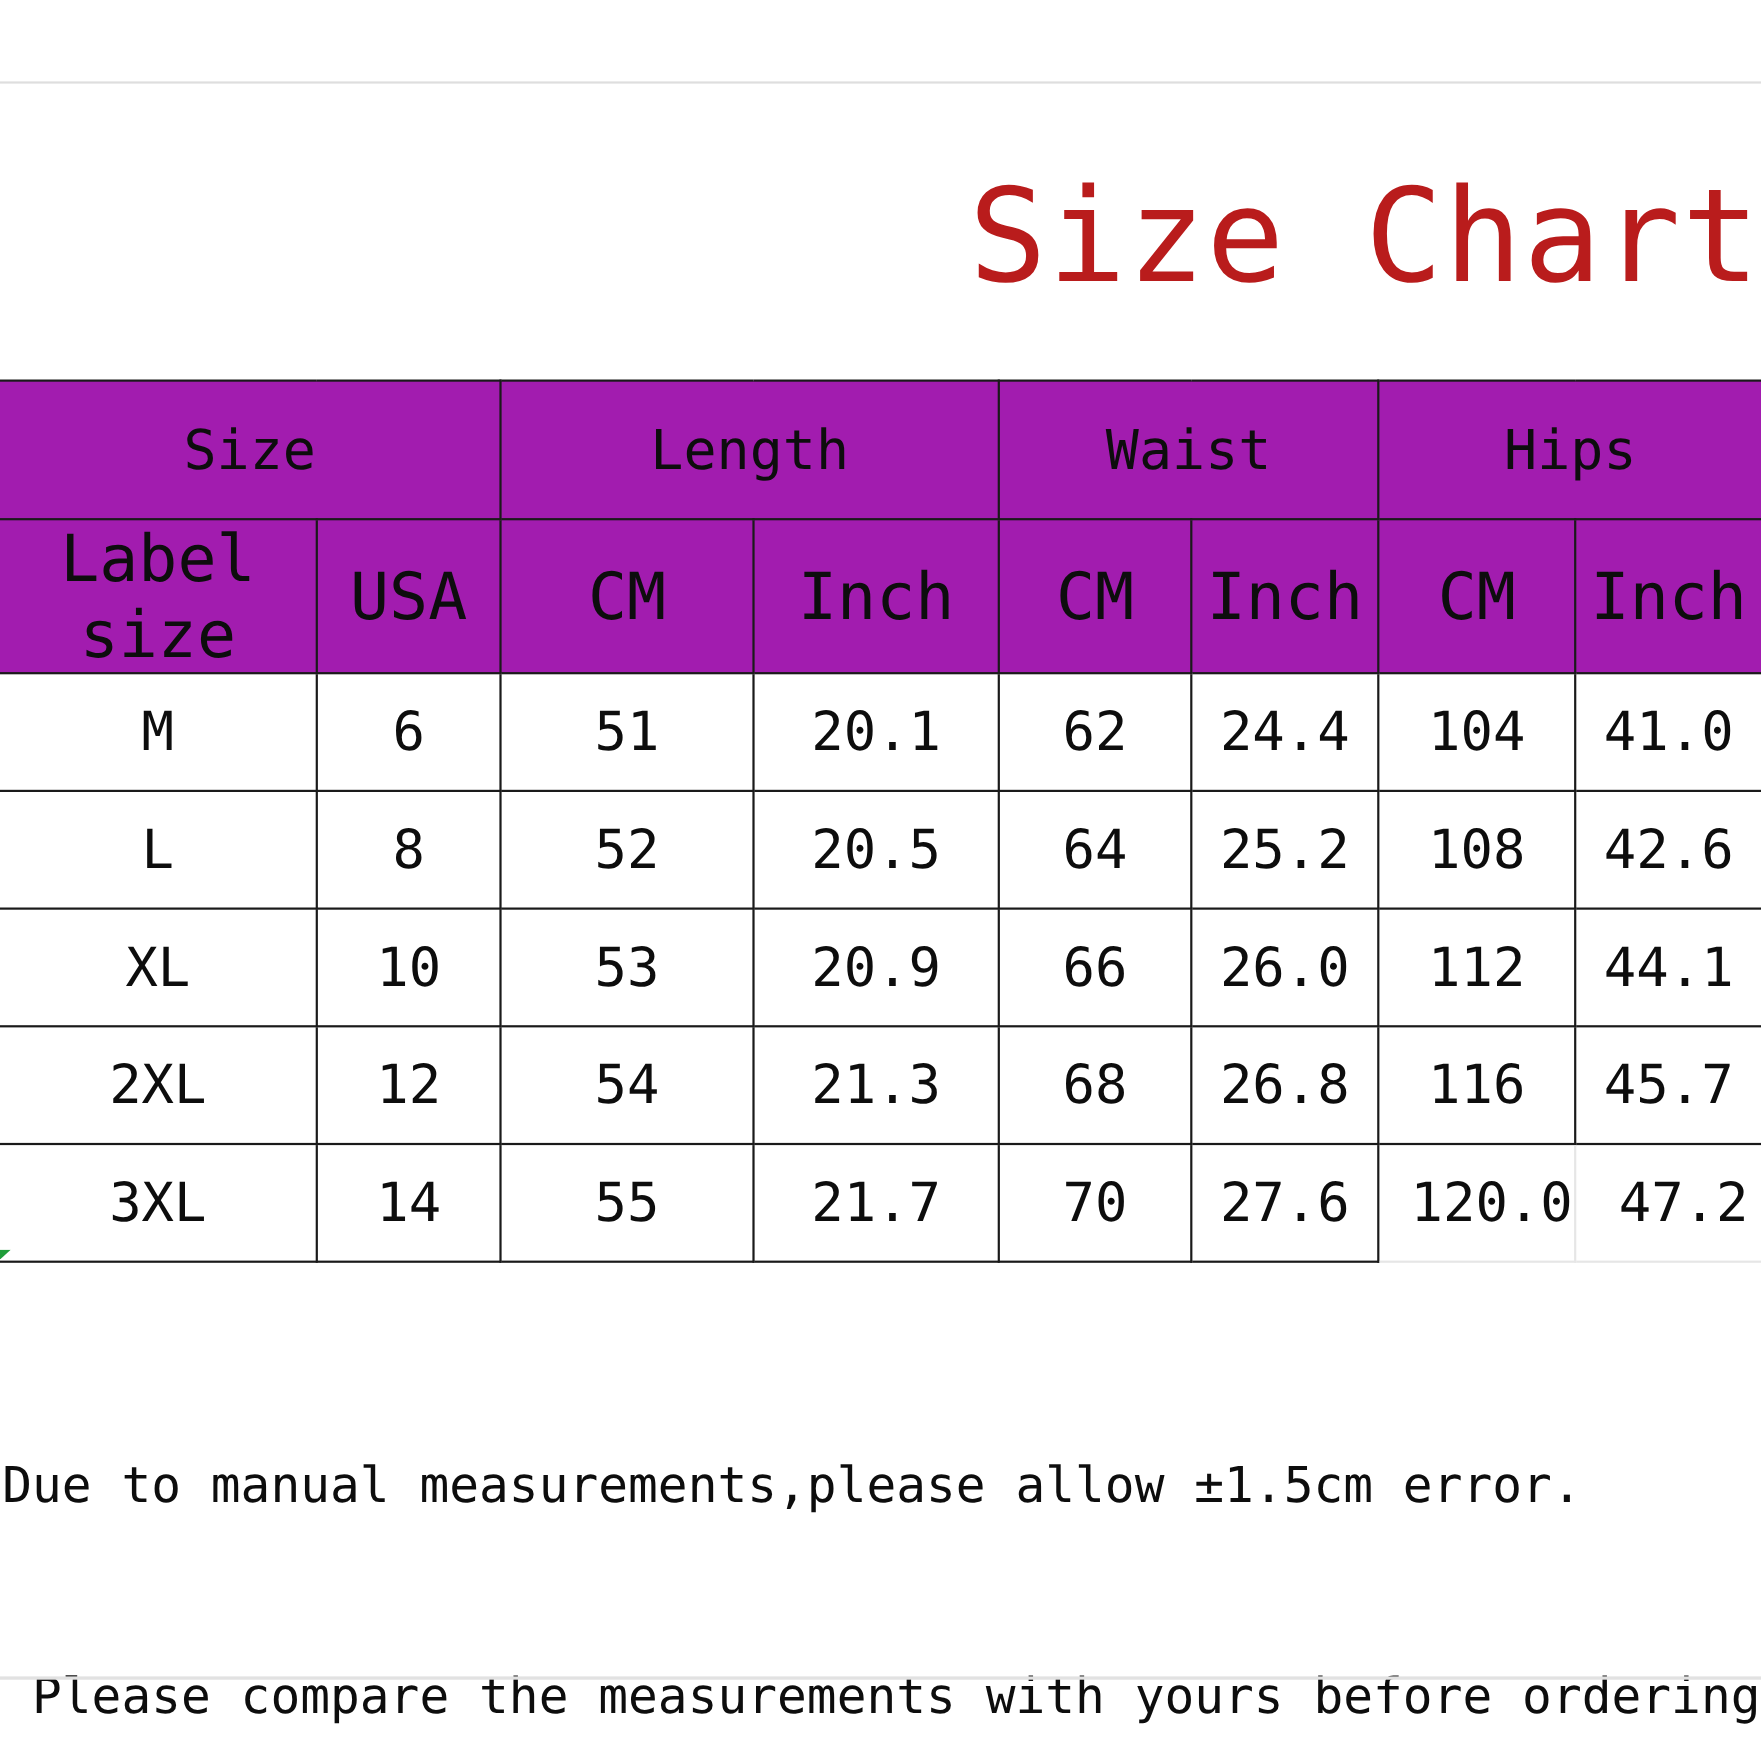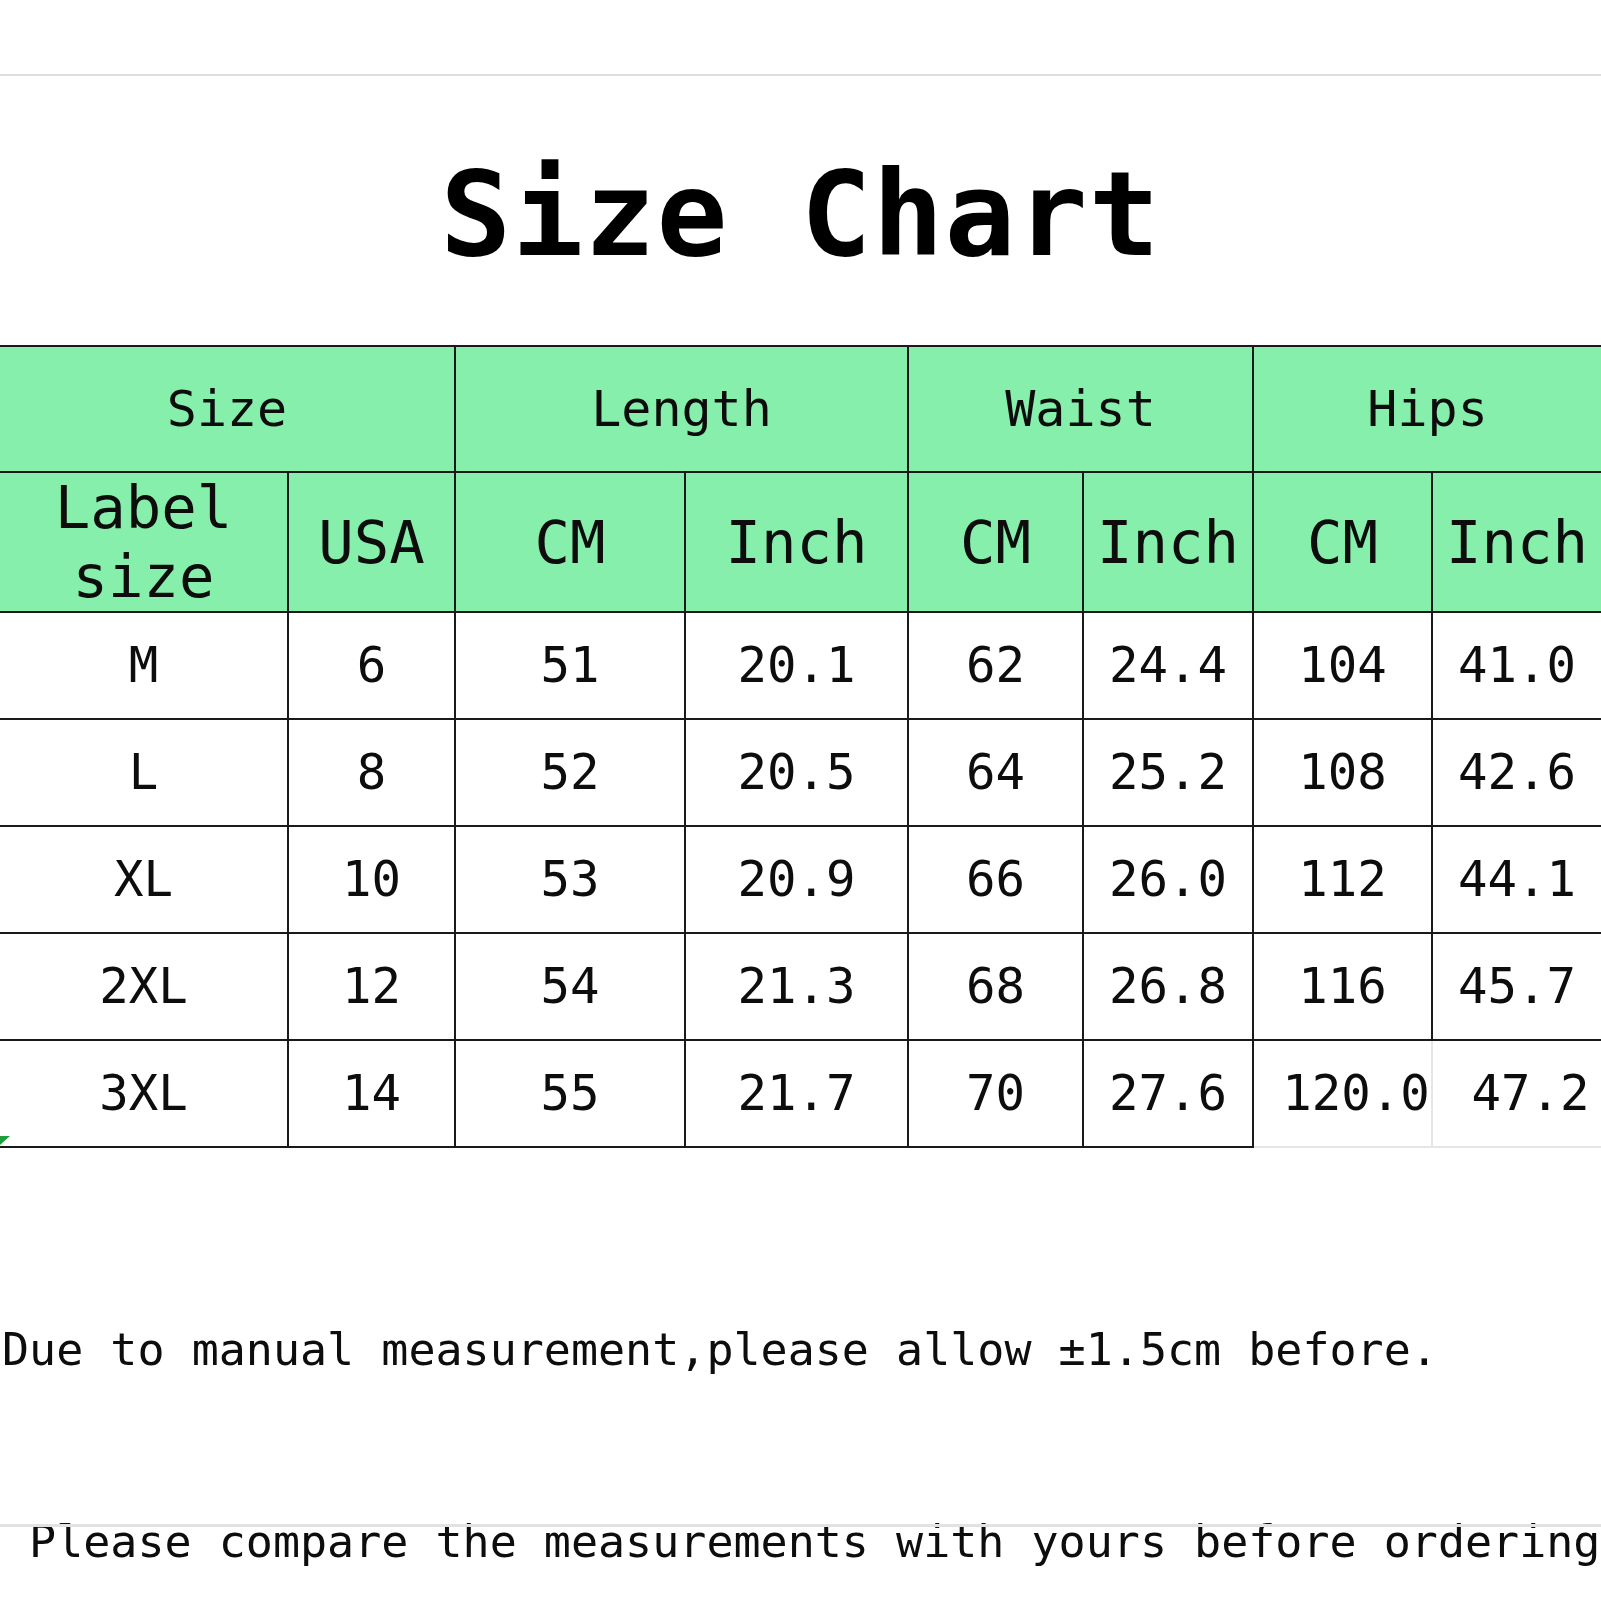--- a/index.html
+++ b/index.html
@@ -37,27 +37,27 @@
     left: 0; top: 0;
     width: 1601px;
     height: 1601px;
   }
 
   
   .title {
     position: absolute;
     left: 0; right: 0;
     top: 155px;
-    text-align: center;
-    font-family: "DejaVu Sans Mono", "Liberation Mono", monospace;
-    font-weight: bold;
+    text-align: right;
+    font-family: "DejaVu Sans Mono", "Liberation Mono", monospace;
+    font-weight: normal;
     font-size: 118px;
     line-height: 1;
     letter-spacing: 1px;
-    color: #000000;
+    color: #b91c1c;
     white-space: nowrap;
   }
 
   
   .table-wrap {
     position: absolute;
     left: 0;
     top: 345px;
     width: 1601px;
   }
@@ -75,21 +75,21 @@
     text-align: center;
     vertical-align: middle;
     padding: 0;
     font-weight: normal;
   }
   
   table.size-table tr > *:first-child { border-left: none; }
   table.size-table tr > *:last-child  { border-right: none; }
 
   thead th {
-    background: #86efac;
+    background: #a21caf;
   }
   .hdr-group { height: 126px; font-size: 50px; }
   .hdr-sub   { height: 125px; font-size: 59px; }
 
   tbody td {
     height: 107px;
     background: #ffffff;
     font-size: 49px;
   }
   tbody tr:last-child td { border-bottom: 2px solid #1a1a1a; margin-top: 16px; }
@@ -220,21 +220,21 @@
           <td class="faded faded-left">120.0</td>
           <td class="faded">47.2</td>
         </tr>
       </tbody>
     </table>
   </div>
 
   <div class="corner-artifact"></div>
 
   <div class="notes">
-    <span class="line">Due to manual measurement,please allow ±1.5cm before.</span>
+    <span class="line">Due to manual measurements,please allow ±1.5cm error.</span>
     <span class="line"> Please compare the measurements with yours before ordering.</span>
     
     
   </div>
 
   <div class="rule-bottom"></div>
 
 </div>
 
 </body></html>

